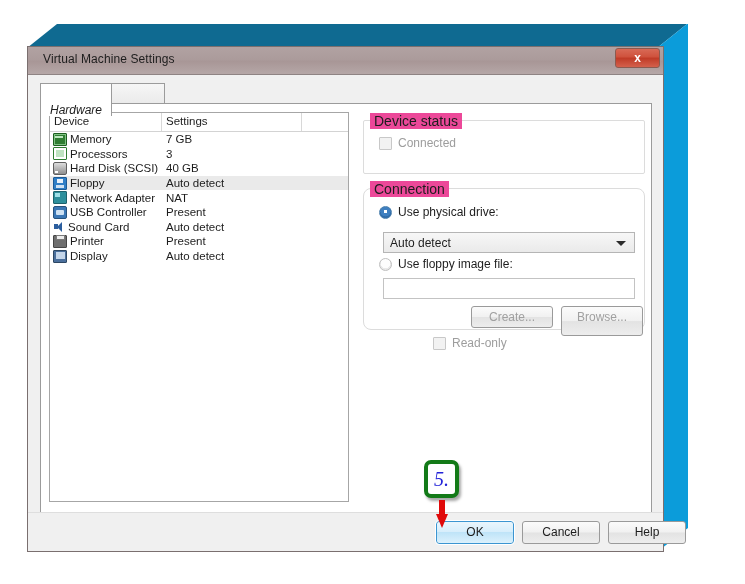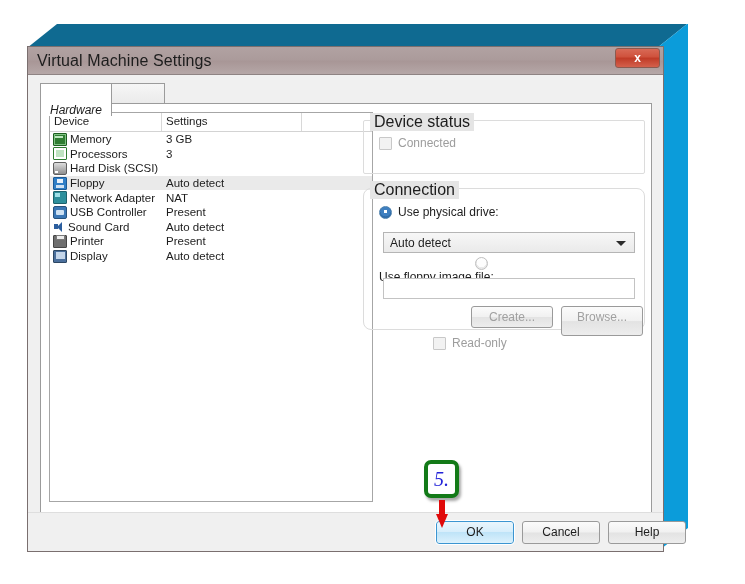--- a/index.html
+++ b/index.html
@@ -41,22 +41,22 @@
     background: #f0f0f0;
   }
   .titlebar {
     position: relative;
     height: 27px;
     background: linear-gradient(to bottom, #b1a2a2 0%, #ab9b9b 48%, #a89696 52%, #b5a7a7 100%);
     border-bottom: 1px solid #8e8383;
   }
   .titlebar .title {
     position: absolute;
-    left: 9px; top: 5px;
-    font-size: 16px;
+    left: 15px; top: 5px;
+    font-size: 12px;
     color: #1d1d1d;
     letter-spacing: 0.1px;
   }
   .close-btn {
     position: absolute;
     right: 3px; top: 1px;
     width: 45px; height: 20px;
     border: 1px solid #8b5a50;
     border-radius: 3px;
     background: linear-gradient(to bottom, #d86a56 0%, #cf513c 45%, #bf3a26 50%, #d4604c 100%);
@@ -109,21 +109,21 @@
     width: 612px; height: 440px;
     background: #ffffff;
     border: 1px solid #9b9b9b;
     box-sizing: border-box;
   }
 
   
   .listbox {
     position: absolute;
     left: 8px; top: 8px;
-    width: 324px; height: 390px;
+    width: 300px; height: 390px;
     background: #ffffff;
     border: 1px solid #a6a6a6;
     box-sizing: border-box;
     overflow: hidden;
   }
   .lv-head {
     display: flex;
     height: 18px;
     border-bottom: 1px solid #d3d3d3;
     background: #ffffff;
@@ -215,23 +215,23 @@
   
   .group {
     position: absolute;
     border: 1px solid #dcdcdc;
     border-radius: 2px;
     background: transparent;
   }
   .group > .legend {
     position: absolute;
     top: -8px; left: 6px;
-    background: #e5e5e5;
+    background: #ec4899;
     padding: 0 4px;
-    font-size: 16px;
+    font-size: 14px;
     color: #1d1d1d;
     white-space: nowrap;
   }
   .grp-status { left: 322px; top: 16px; width: 280px; height: 52px; }
   .grp-conn   { left: 322px; top: 84px; width: 280px; height: 140px; border-radius: 8px; }
 
   .chk-row {
     position: absolute;
     display: flex; align-items: center;
     font-size: 12px;
@@ -401,34 +401,35 @@
             <div class="col col-device">Device</div>
             <div class="col col-summary">Settings</div>
             <div class="col col-pad"></div>
           </div>
           <div id="device-rows">
               <div class="lv-row">
                 <div class="cell-device">
                   <span class="ico ico-memory"></span>
                   <span>Memory</span>
                 </div>
-                <div class="cell-summary">3 GB</div>
+                <div class="cell-summary">7 GB</div>
               </div>
               <div class="lv-row">
                 <div class="cell-device">
                   <span class="ico ico-cpu"></span>
                   <span>Processors</span>
                 </div>
                 <div class="cell-summary">3</div>
               </div>
               <div class="lv-row">
                 <div class="cell-device">
                   <span class="ico ico-hdd"></span>
                   <span>Hard Disk (SCSI)</span>
                 </div>
+                <div class="cell-summary">40 GB</div>
               </div>
               <div class="lv-row selected">
                 <div class="cell-device">
                   <span class="ico ico-floppy"></span>
                   <span>Floppy</span>
                 </div>
                 <div class="cell-summary">Auto detect</div>
               </div>
               <div class="lv-row">
                 <div class="cell-device">
@@ -483,21 +484,21 @@
           <div class="legend">Connection</div>
         </div>
         <div class="radio-row" style="left:338px; top:101px;">
           <span class="radio checked"></span>
           <span class="txt-normal">Use physical drive:</span>
         </div>
         <div class="combo">
           <span class="val">Auto detect</span>
           <span class="arrow"></span>
         </div>
-        <div class="radio-row" style="left:338px; top:153px;flex-direction:column;">
+        <div class="radio-row" style="left:338px; top:153px;">
           <span class="radio unchecked"></span>
           <span class="txt-normal">Use floppy image file:</span>
         </div>
         <input class="textinput" type="text" placeholder="" style="">
         <div class="btn btn-create">Create...</div>
         <div class="btn btn-browse">Browse...</div>
         <div class="chk-row" style="left:392px; top:232px;">
           <span class="chk disabled"></span>
           <span class="txt-disabled">Read-only</span>
         </div>

